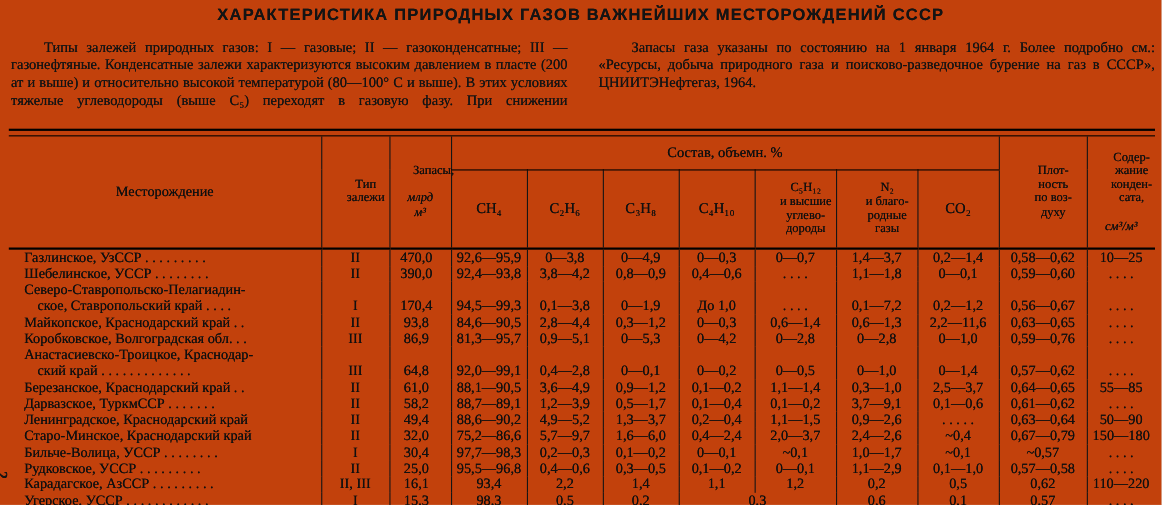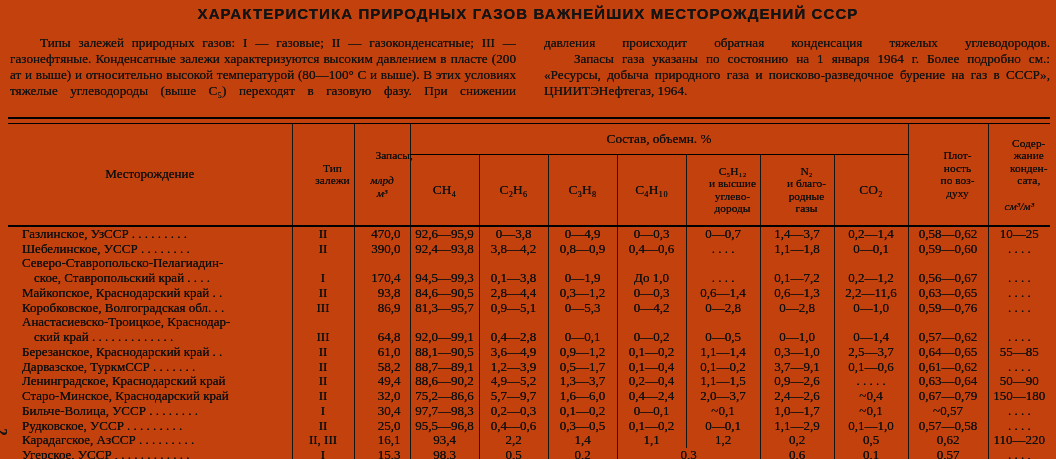--- a/index.html
+++ b/index.html
@@ -42,35 +42,34 @@
   .unit{ display:block; font-style:italic; white-space:pre-line; }
   .lbl{ display:block; white-space:pre-line;margin-left:19px; }
   tbody td{
     vertical-align:bottom; text-align:center;
     line-height:14.75px; padding-bottom:0;
   }
   td.c-name{
     text-align:left; padding-left:26px; text-indent:-12px;
     white-space:pre-line;
   }
-  td.c-res{ text-align:right; padding-right:9px; }
+  td.c-res{ text-align:center; padding-right:9px; }
 </style>
 </head>
 <body>
 
 <div class="page">
 
   <div class="title">ХАРАКТЕРИСТИКА ПРИРОДНЫХ ГАЗОВ ВАЖНЕЙШИХ МЕСТОРОЖДЕНИЙ СССР</div>
 
   <div class="intro">
     <div class="col">
       <p class="p-indent p-full">Типы залежей природных газов: I — газовые; II — газоконденсатные; III — газонефтяные. Конденсатные залежи характеризуются высоким давлением в пласте (200 ат и выше) и относительно высокой температурой (80—100° С и выше). В этих условиях тяжелые углеводороды (выше С₅) переходят в газовую фазу. При снижении</p>
     </div>
     <div class="col">
-      <p class="p-full">давления происходит обратная конденсация тяжелых углеводородов.</p>
       <p class="p-indent">Запасы газа указаны по состоянию на 1 января 1964 г. Более подробно см.: «Ресурсы, добыча природного газа и поисково-разведочное бурение на газ в СССР», ЦНИИТЭНефтегаз, 1964.</p>
     </div>
   </div>
 
   <div class="margin-note">2</div>
 
   <div class="tablewrap">
     <div class="double-rule"></div>
     <table>
       <colgroup>

